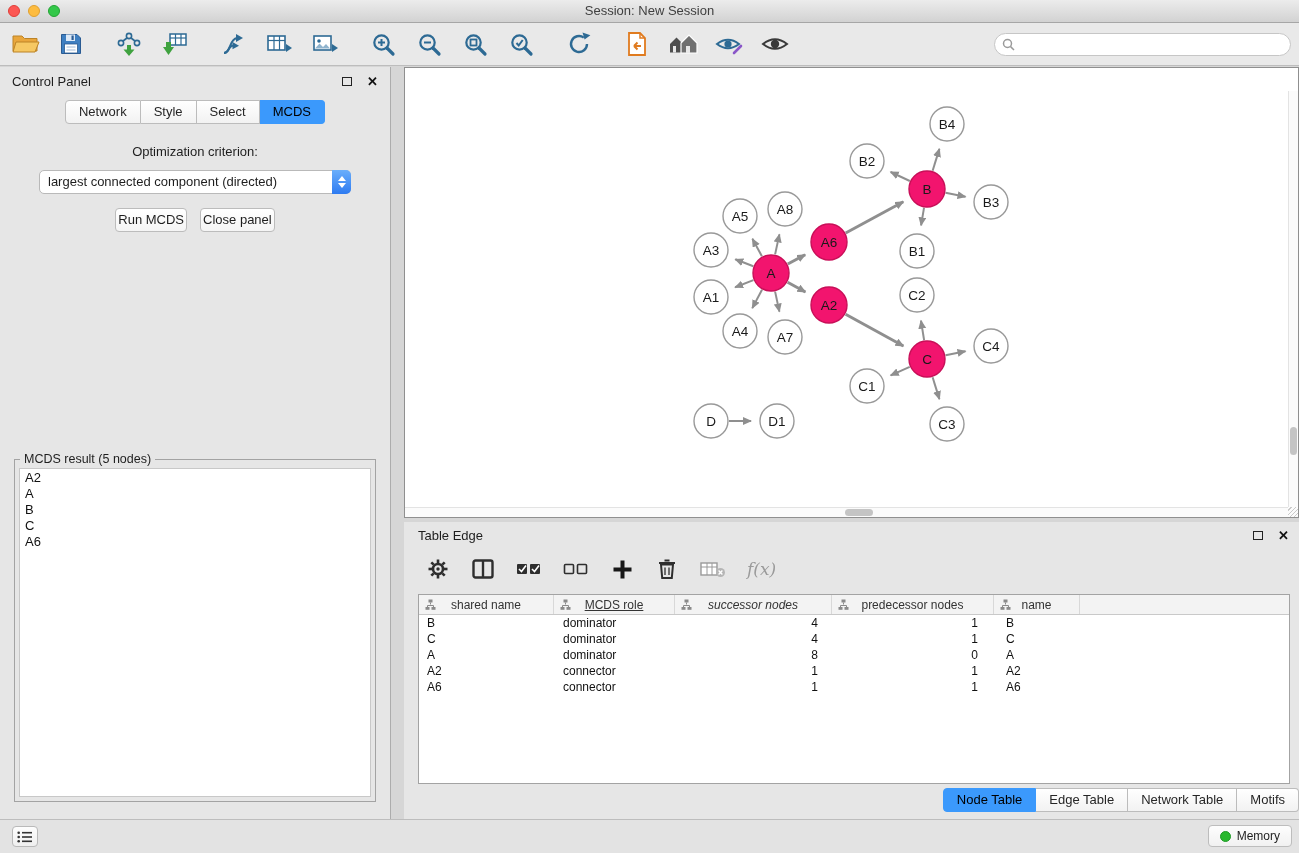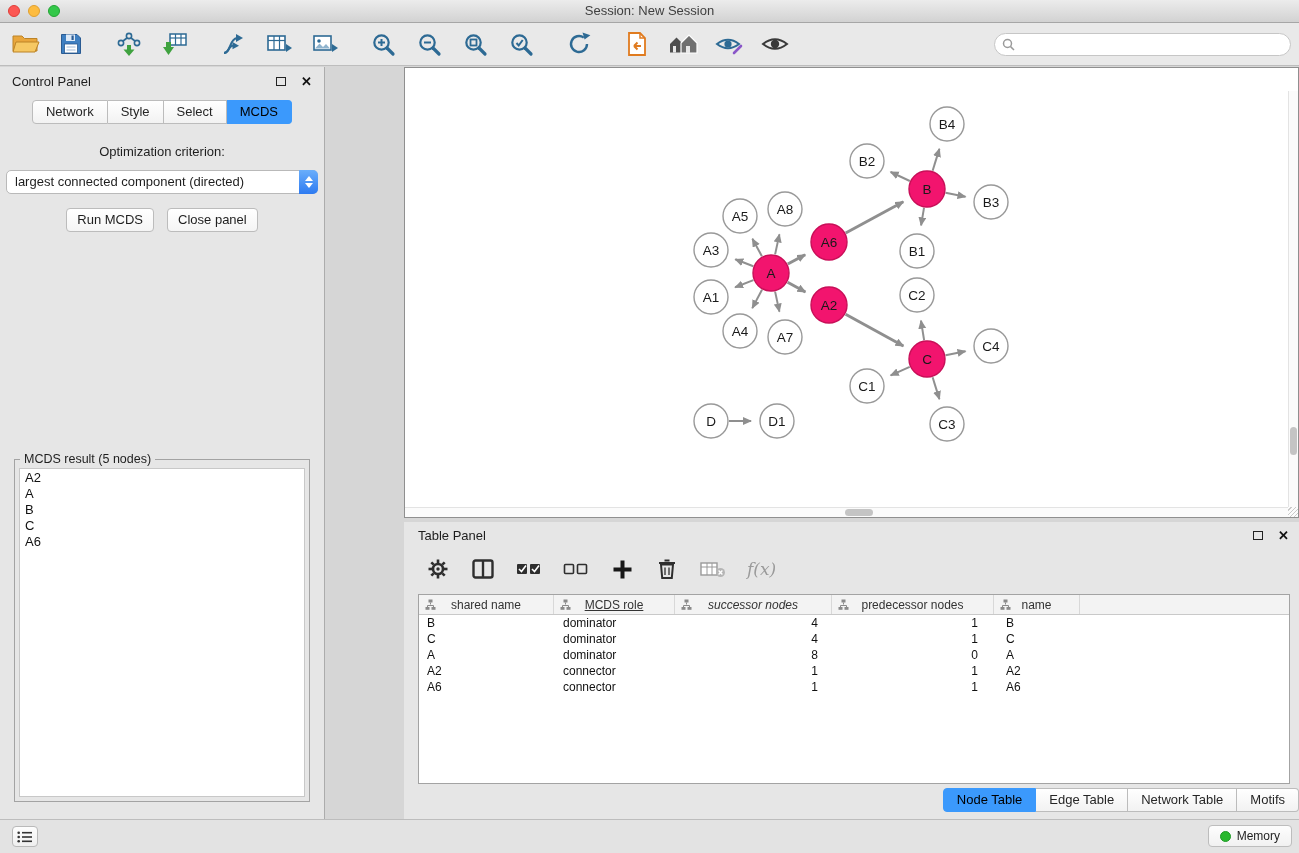--- a/index.html
+++ b/index.html
@@ -14,39 +14,39 @@
   .win-title{text-align:center;line-height:21px;font-size:13px;color:#404040;}
   .toolbar{position:absolute;top:23px;left:0;right:0;height:43px;background:#E9E9E9;border-bottom:1px solid #BDBDBD;display:flex;align-items:center;padding:0 8px;box-sizing:border-box;}
   .tb-groups{display:flex;align-items:center;}
   .tb-group{display:flex;align-items:center;gap:12px;margin-right:24px;}
   .tool-btn{width:34px;height:34px;display:flex;align-items:center;justify-content:center;border-radius:4px;}
   .search-wrap{margin-left:auto;position:relative;width:297px;}
   .search-icon{position:absolute;left:8px;top:5px;line-height:0;}
   .search-input{width:100%;height:23px;border:1px solid #C6C6C6;border-radius:12px;padding:0 8px 0 26px;font-size:12px;background:#FFF;outline:none;box-sizing:border-box;color:#333;font-family:inherit;}
   
   .main{position:absolute;top:67px;bottom:33px;left:0;right:0;}
-  .control-panel{position:absolute;left:0;top:0;bottom:0;width:325px;background:#E6E6E6;border-right:1px solid #ACACAC;box-sizing:border-box;}
+  .control-panel{position:absolute;left:0;top:0;bottom:0;width:391px;background:#E6E6E6;border-right:1px solid #ACACAC;box-sizing:border-box;}
   .panel-header{height:28px;display:flex;align-items:center;padding:0 12px;font-size:13px;color:#1E1E1E;}
   .hdr-icons{margin-left:auto;display:flex;align-items:center;gap:15px;}
   .float-icon{width:8px;height:7px;border:1.5px solid #222;display:inline-block;}
   .close-x{font-size:13px;font-weight:700;color:#111;line-height:1;}
   .tabs-row{display:flex;justify-content:center;margin-top:5px;}
   .seg-tab{font-size:13px;padding:3px 13px 4px;background:linear-gradient(#FFFFFF,#F2F2F2);border:1px solid #BCBCBC;border-left:none;color:#262626;}
   .seg-tab:first-child{border-left:1px solid #BCBCBC;border-radius:4px 0 0 4px;}
   .seg-tab:last-child{border-radius:0 4px 4px 0;}
   .seg-tab.active{background:#3B99FC;border-color:#3B99FC;color:#000000;}
   .opt-label{text-align:center;margin-top:20px;font-size:13px;color:#1E1E1E;}
   .combo{position:relative;margin:11px auto 0;width:312px;height:24px;background:#FFF;border:1px solid #B9B9B9;border-radius:5px;box-sizing:border-box;}
   .combo-text{display:block;line-height:22px;padding-left:8px;font-size:13px;color:#1E1E1E;white-space:nowrap;overflow:hidden;}
   .combo-stepper{position:absolute;right:-1px;top:-1px;bottom:-1px;width:19px;background:linear-gradient(#6AAEFB,#2E7BF1);border-radius:0 5px 5px 0;display:flex;flex-direction:column;align-items:center;justify-content:center;gap:2px;}
   .combo-stepper i{display:block;width:0;height:0;border-left:4px solid transparent;border-right:4px solid transparent;}
   .combo-stepper i.up{border-bottom:5px solid #FFF;}
   .combo-stepper i.down{border-top:5px solid #FFF;}
   .btn-row{display:flex;justify-content:center;gap:13px;margin-top:14px;}
-  .mac-btn{font-family:inherit;font-size:13px;color:#1E1E1E;background:linear-gradient(#FFFFFF,#F4F4F4);border:1px solid #BCBCBC;border-radius:4px;padding:3px 10px 4px;}
+  .mac-btn{font-family:inherit;font-size:13px;color:#1E1E1E;background:linear-gradient(#FFFFFF,#F4F4F4);border:1px solid #BCBCBC;border-radius:4px;padding:3px 2px 4px;}
   .result-fieldset{position:absolute;left:14px;right:14px;top:392px;bottom:18px;border:1px solid #a3a3a3;}
   .legend{position:absolute;top:-8px;left:5px;background:#E6E6E6;padding:0 4px;font-size:12.5px;color:#1E1E1E;}
   .result-list{position:absolute;top:8px;left:4px;right:4px;bottom:4px;background:#FFF;border:1px solid #C8C8C8;font-size:13px;color:#111;overflow:auto;padding-top:1px;}
   .mcds-item{padding:0 5px;line-height:16px;}
   
   .right-area{position:absolute;left:392px;top:0;right:0;bottom:0;}
   .network-window{position:absolute;left:12px;top:0;right:0;height:451px;background:#FFF;border:1px solid #8F8F8F;box-sizing:border-box;}
   .net-titlebar{position:relative;height:22px;background:linear-gradient(#ECECEC,#D0D0D0);border-bottom:1px solid #A6A6A6;}
   .net-titlebar .traffic{left:10px;}
   .net-title{text-align:center;line-height:21px;font-size:13px;color:#333;}
@@ -431,21 +431,21 @@
           </div>
         <div class="h-scroll">
             <div class="thumb"></div>
           </div>
         <div class="grip"></div>
       </div>
     </div>
 
     <div class="table-panel">
       <div class="panel-header">
-        <span>Table Panel</span>
+        <span>Table Edge</span>
         <span class="hdr-icons">
           <span class="float-icon"></span>
           <span class="close-x">✕</span>
         </span>
       </div>
       <div id="tp-toolbar" class="tp-toolbar">
           <div class="tp-tool">
             <span style="display: flex;">
               <svg width="22" height="22" viewBox="0 0 22 22">
                 <g stroke="#2E2E2E" stroke-width="2.6">

